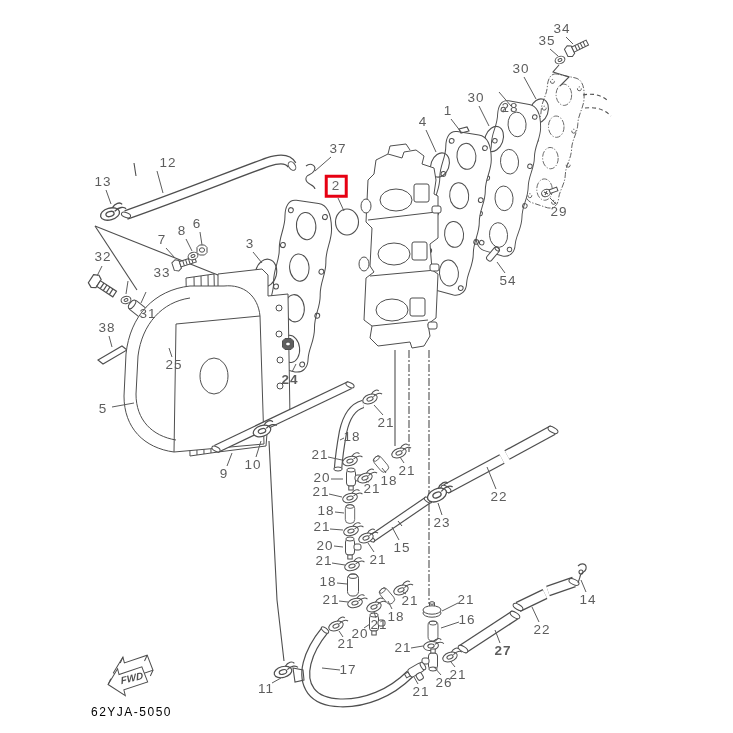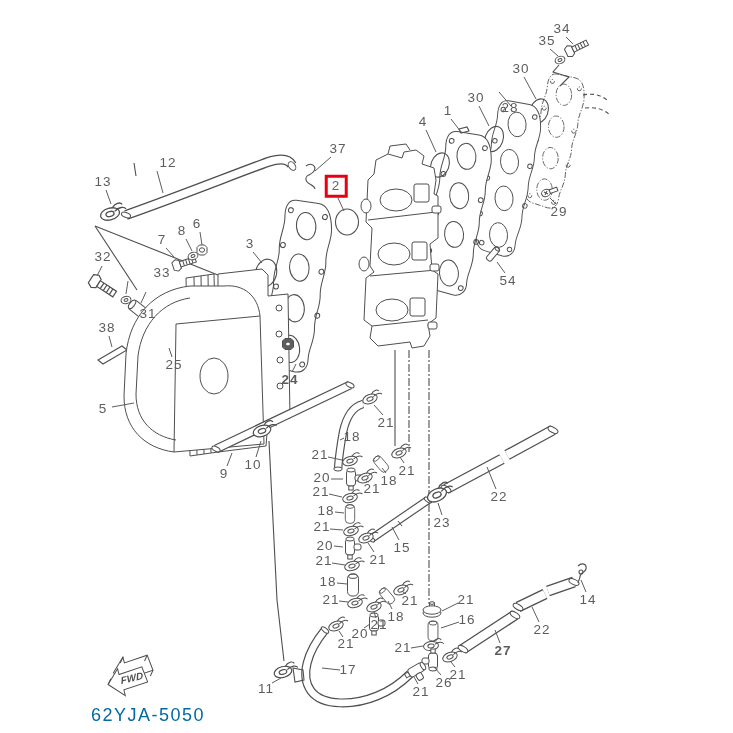--- a/index.html
+++ b/index.html
@@ -4,21 +4,21 @@
 <style>
   html,body{margin:0;padding:0;background:#ffffff;}
   .stage{position:relative;width:733px;height:733px;background:#ffffff;overflow:hidden;
          font-family:"Liberation Sans",sans-serif;}
   .stage svg{position:absolute;left:0;top:0;}
   #labels{position:absolute;left:0;top:0;width:733px;height:733px;pointer-events:none;}
   .plabel{position:absolute;transform:translate(-50%,-50%);font-size:13.5px;line-height:1;
           color:#5d5d5d;letter-spacing:1px;font-family:"Liberation Sans",sans-serif;
           white-space:nowrap;pointer-events:auto;}
   .plabel.hl{border:3px solid #e60012;background:#fdfdfd;padding:1px 4px 2px 4px;color:#666;}
-  .code-text{position:absolute;left:91px;top:705px;font-size:18px;color:#0369a1;
+  .code-text{position:absolute;left:91px;top:705px;font-size:12px;color:#000000;
              letter-spacing:1.5px;font-family:"Liberation Sans",sans-serif;text-align:center;}
   .artline{stroke:#4f4f4f;fill:none;stroke-width:1.1;}
 </style>
 </head>
 <body>
 
 <div class="stage">
 
 <svg width="733" height="733" viewBox="0 0 733 733">
   <defs>

